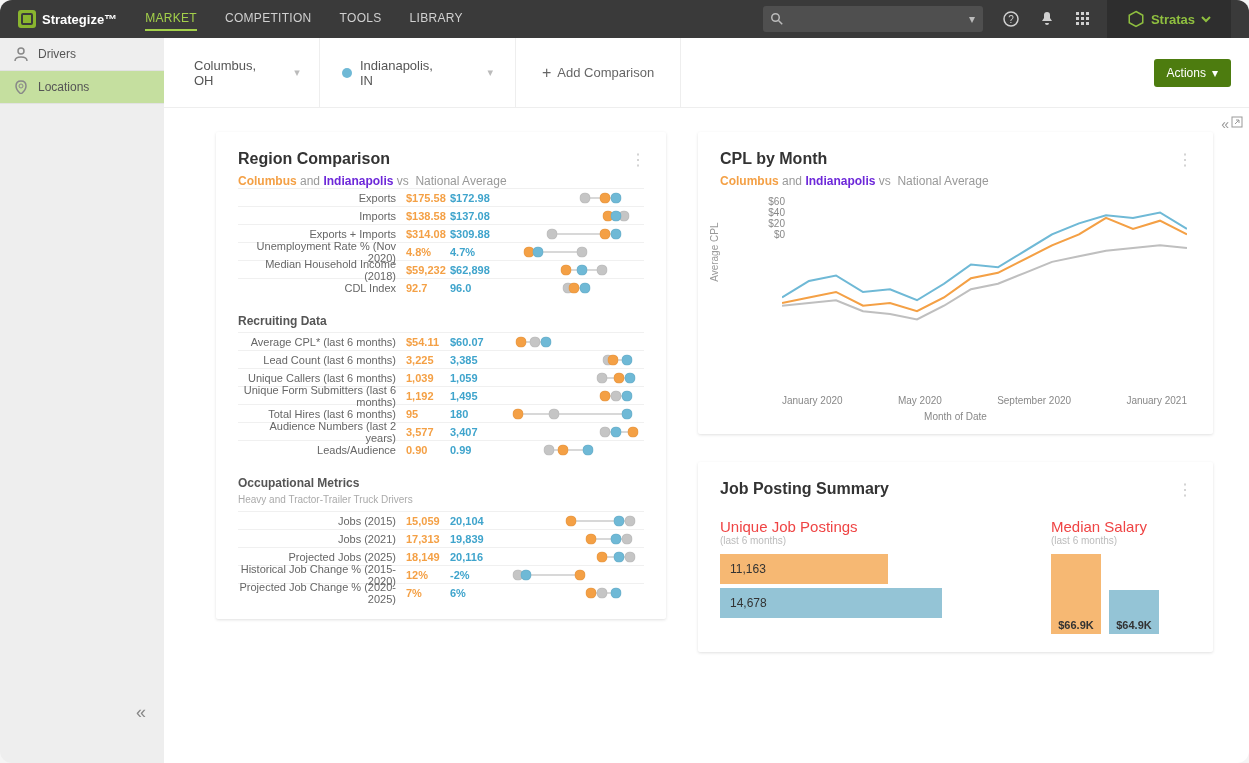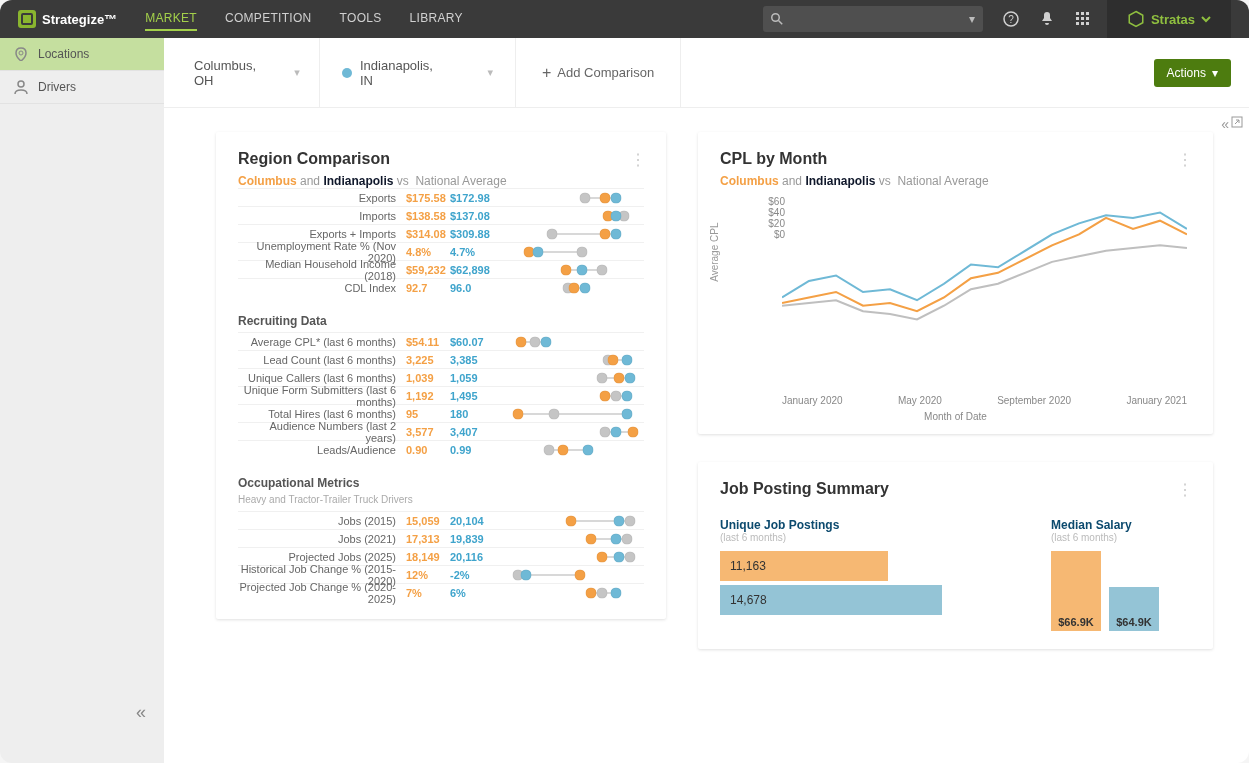--- a/index.html
+++ b/index.html
@@ -46,21 +46,21 @@
   
   
   .cards-wrap{display:flex; gap:32px; padding:24px 36px 24px 52px;}
   .col-left{width:450px}
   .col-right{flex:1}
   .card{background:#fff; box-shadow:0 1px 3px rgba(0,0,0,0.12); border-radius:2px; padding:18px 22px; margin-bottom:28px;}
   .card-head{display:flex; align-items:flex-start}
   .card-title{font-size:16px; font-weight:600; color:#333; margin-bottom:6px}
   .card-sub{font-size:12px;color:#999}
   .card-sub .o{color:#f4a045;font-weight:600}
-  .card-sub .b{color:#0f172a;font-weight:600}
+  .card-sub .b{color:#6d28d9;font-weight:600}
   .kebab{margin-left:auto;color:#ccc;font-size:16px;letter-spacing:-2px;cursor:pointer}
   
   .section-title{font-size:12px;font-weight:600;color:#555;margin:18px 0 4px}
   .section-sub{font-size:10px;color:#aaa;margin-bottom:6px}
   
   .metric-row{display:flex;align-items:center;font-size:11px;border-top:1px solid #f0f0f0;height:18px;}
   .metric-label{width:168px;text-align:right;color:#666;padding-right:10px}
   .metric-val{width:44px;text-align:left;font-weight:600}
   .metric-val.o{color:#f4a045}
   .metric-val.b{color:#3fa4cc}
@@ -76,21 +76,21 @@
   .ylab-v{position:absolute;left:-6px;top:50%;transform:rotate(-90deg) translateX(50%);transform-origin:left center;font-size:10px;color:#999}
   .yaxis{position:absolute;left:31px;top:0;bottom:28px;width:40px;display:flex;flex-direction:column;font-size:10px;color:#888;text-align:right;padding-right:6px}
   .plot{position:absolute;left:62px;right:4px;top:0;bottom:28px}
   .xaxis{position:absolute;left:62px;right:4px;bottom:10px;display:flex;justify-content:space-between;font-size:10px;color:#888}
   .xlabel{position:absolute;bottom:-6px;left:50%;transform:translateX(-50%);font-size:10px;color:#888}
   
   
   .jp-grid{display:flex;gap:60px;margin-top:14px}
   .jp-col{flex:1}
   .jp-col.narrow{flex:0 0 140px}
-  .jp-subtitle{font-size:12px;font-weight:700;color:#0c4a6e}
+  .jp-subtitle{font-size:15px;font-weight:400;color:#ef4444}
   .jp-subnote{font-size:10px;color:#bbb;margin-bottom:8px}
   .jp-bar{height:30px;display:flex;align-items:center;padding-left:10px;font-size:12px;color:#333;font-weight:500;margin-bottom:4px}
   .jp-bar.orange{background:#f6b873}
   .jp-bar.blue{background:#94c4d6}
   .sal-bars{display:flex;align-items:flex-end;gap:8px;height:80px}
   .sal-bar{width:50px;display:flex;align-items:flex-end;justify-content:center;font-size:11px;font-weight:600;color:#333;position:relative}
   .sal-bar.orange{background:#f6b873}
   .sal-bar.blue{background:#94c4d6}
   .sal-bar span{position:absolute;bottom:3px}
 </style>
@@ -142,32 +142,32 @@
       </svg>
     <span>Stratas</span>
     <svg class="caret" viewBox="0 0 10 10">
         <path d="M1 3l4 4 4-4" fill="none" stroke="#8fbf3f" stroke-width="2"></path>
       </svg>
   </div>
 </div>
 
 <div class="main">
   <div class="sidebar" id="sidebar">
+      <div class="side-item">
+        <svg viewBox="0 0 14 14">
+          <path d="M4 4a3 3 0 016 0 3 3 0 01-6 0zm-3 10c0-3 3-4 6-4s6 1 6 4" fill="none" stroke="#888" stroke-width="1.5"></path>
+        </svg>
+        <span>Drivers</span>
+      </div>
       <div class="side-item active">
         <svg viewBox="0 0 14 14">
           <path d="M7 1C4 1 2 3 2 6c0 4 5 8 5 8s5-4 5-8c0-3-2-5-5-5z" fill="none" stroke="#888" stroke-width="1.5"></path>
           <circle cx="7" cy="6" r="2" fill="none" stroke="#888"></circle>
         </svg>
         <span>Locations</span>
-      </div>
-      <div class="side-item">
-        <svg viewBox="0 0 14 14">
-          <path d="M4 4a3 3 0 016 0 3 3 0 01-6 0zm-3 10c0-3 3-4 6-4s6 1 6 4" fill="none" stroke="#888" stroke-width="1.5"></path>
-        </svg>
-        <span>Drivers</span>
       </div>
     </div>
 
   <div class="content">
     <div class="compare-row">
       <div class="compare-cell" style="width:156px">
         <span class="dot orange"></span>
         <span>Columbus, OH</span>
         <span class="chevs">▾</span>
       </div>

